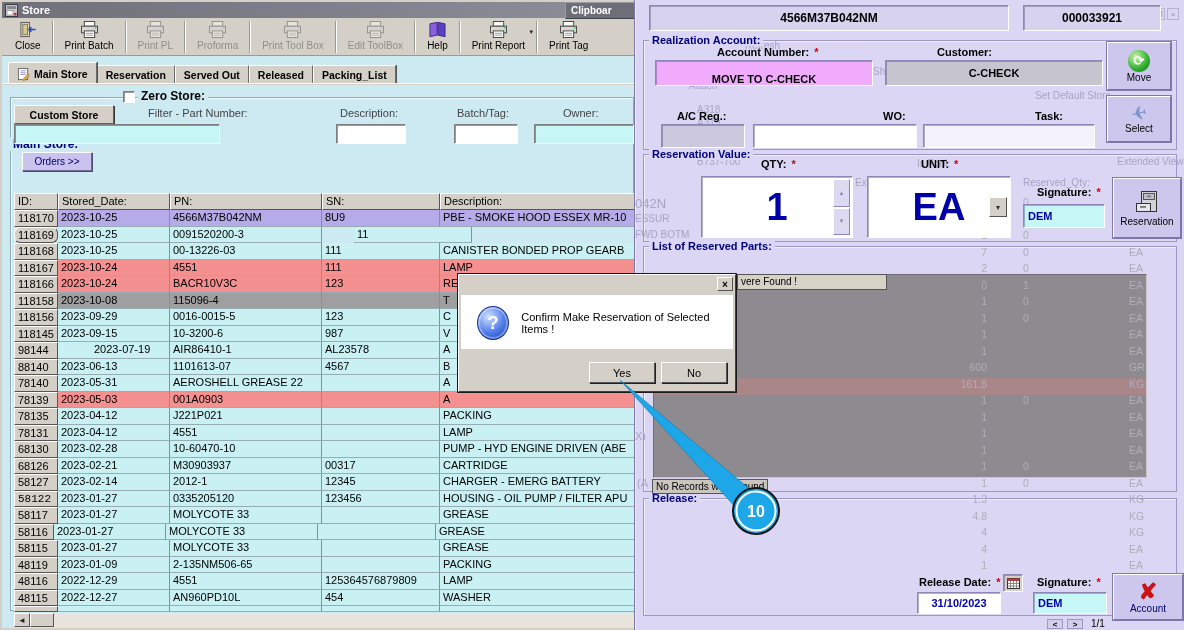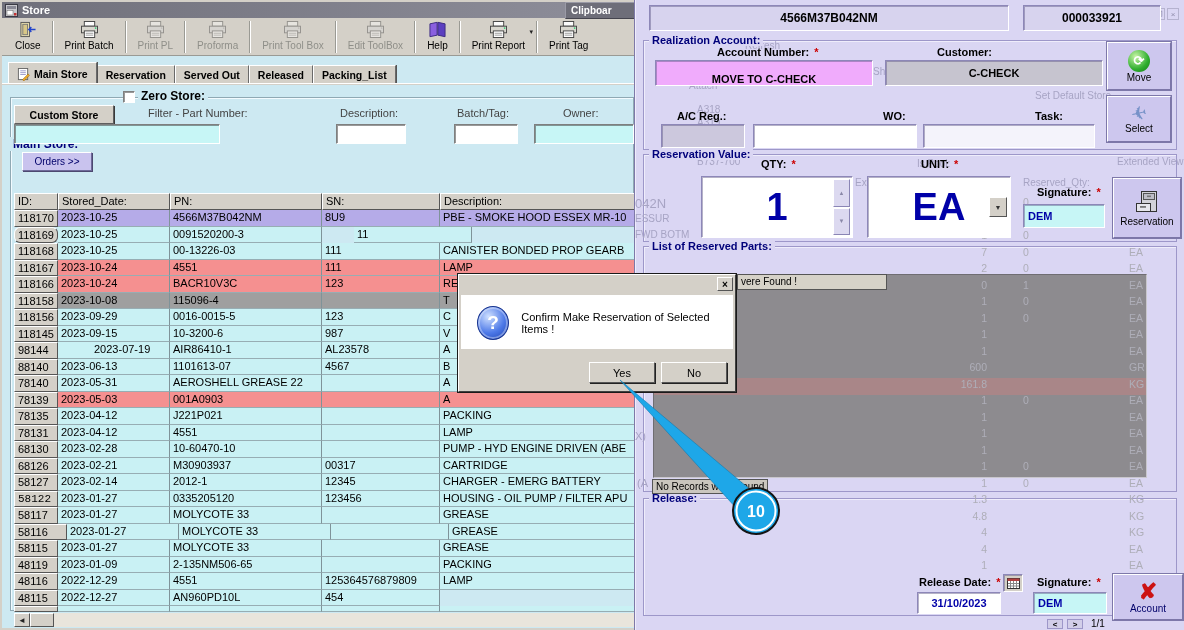--- a/index.html
+++ b/index.html
@@ -458,21 +458,21 @@
           <div class="c t-cyan" style="width: auto; flex: 1 1 0%;">HOUSING - OIL PUMP / FILTER APU</div>
         </div>
         <div class="trow">
           <div class="c idc" style="width: 44px;">58117</div>
           <div class="c t-cyan" style="width: 112px;">2023-01-27</div>
           <div class="c t-cyan" style="width: 152px;">MOLYCOTE 33</div>
           <div class="c t-cyan" style="width: 118px;"></div>
           <div class="c t-cyan" style="width: auto; flex: 1 1 0%;">GREASE</div>
         </div>
         <div class="trow">
-          <div class="c idc" style="width: 53px;">58116</div>
+          <div class="c idc" style="width: 40px;">58116</div>
           <div class="c t-cyan" style="width: 112px;">2023-01-27</div>
           <div class="c t-cyan" style="width: 152px;">MOLYCOTE 33</div>
           <div class="c t-cyan" style="width: 118px;"></div>
           <div class="c t-cyan" style="width: auto; flex: 1 1 0%;">GREASE</div>
         </div>
         <div class="trow">
           <div class="c idc" style="width: 44px;">58115</div>
           <div class="c t-cyan" style="width: 112px;">2023-01-27</div>
           <div class="c t-cyan" style="width: 152px;">MOLYCOTE 33</div>
           <div class="c t-cyan" style="width: 118px;"></div>
@@ -490,20 +490,21 @@
           <div class="c t-cyan" style="width: 112px;">2022-12-29</div>
           <div class="c t-cyan" style="width: 152px;">4551</div>
           <div class="c t-cyan" style="width: 118px;">125364576879809</div>
           <div class="c t-cyan" style="width: auto; flex: 1 1 0%;">LAMP</div>
         </div>
         <div class="trow">
           <div class="c idc" style="width: 44px;">48115</div>
           <div class="c t-cyan" style="width: 112px;">2022-12-27</div>
           <div class="c t-cyan" style="width: 152px;">AN960PD10L</div>
           <div class="c t-cyan" style="width: 118px;">454</div>
+          <div class="c t-cyan" style="width: auto; flex: 1 1 0%;">WASHER</div>
         </div>
         <div class="trow prow">
           <div class="c idc" style="width: 44px;"></div>
           <div class="c t-cyan" style="width: 112px;"></div>
           <div class="c t-cyan" style="width: 152px;"></div>
           <div class="c t-cyan" style="width: 118px;"></div>
           <div class="c t-cyan" style="width: auto; flex: 1 1 0%;"></div>
         </div>
       </div>
 

